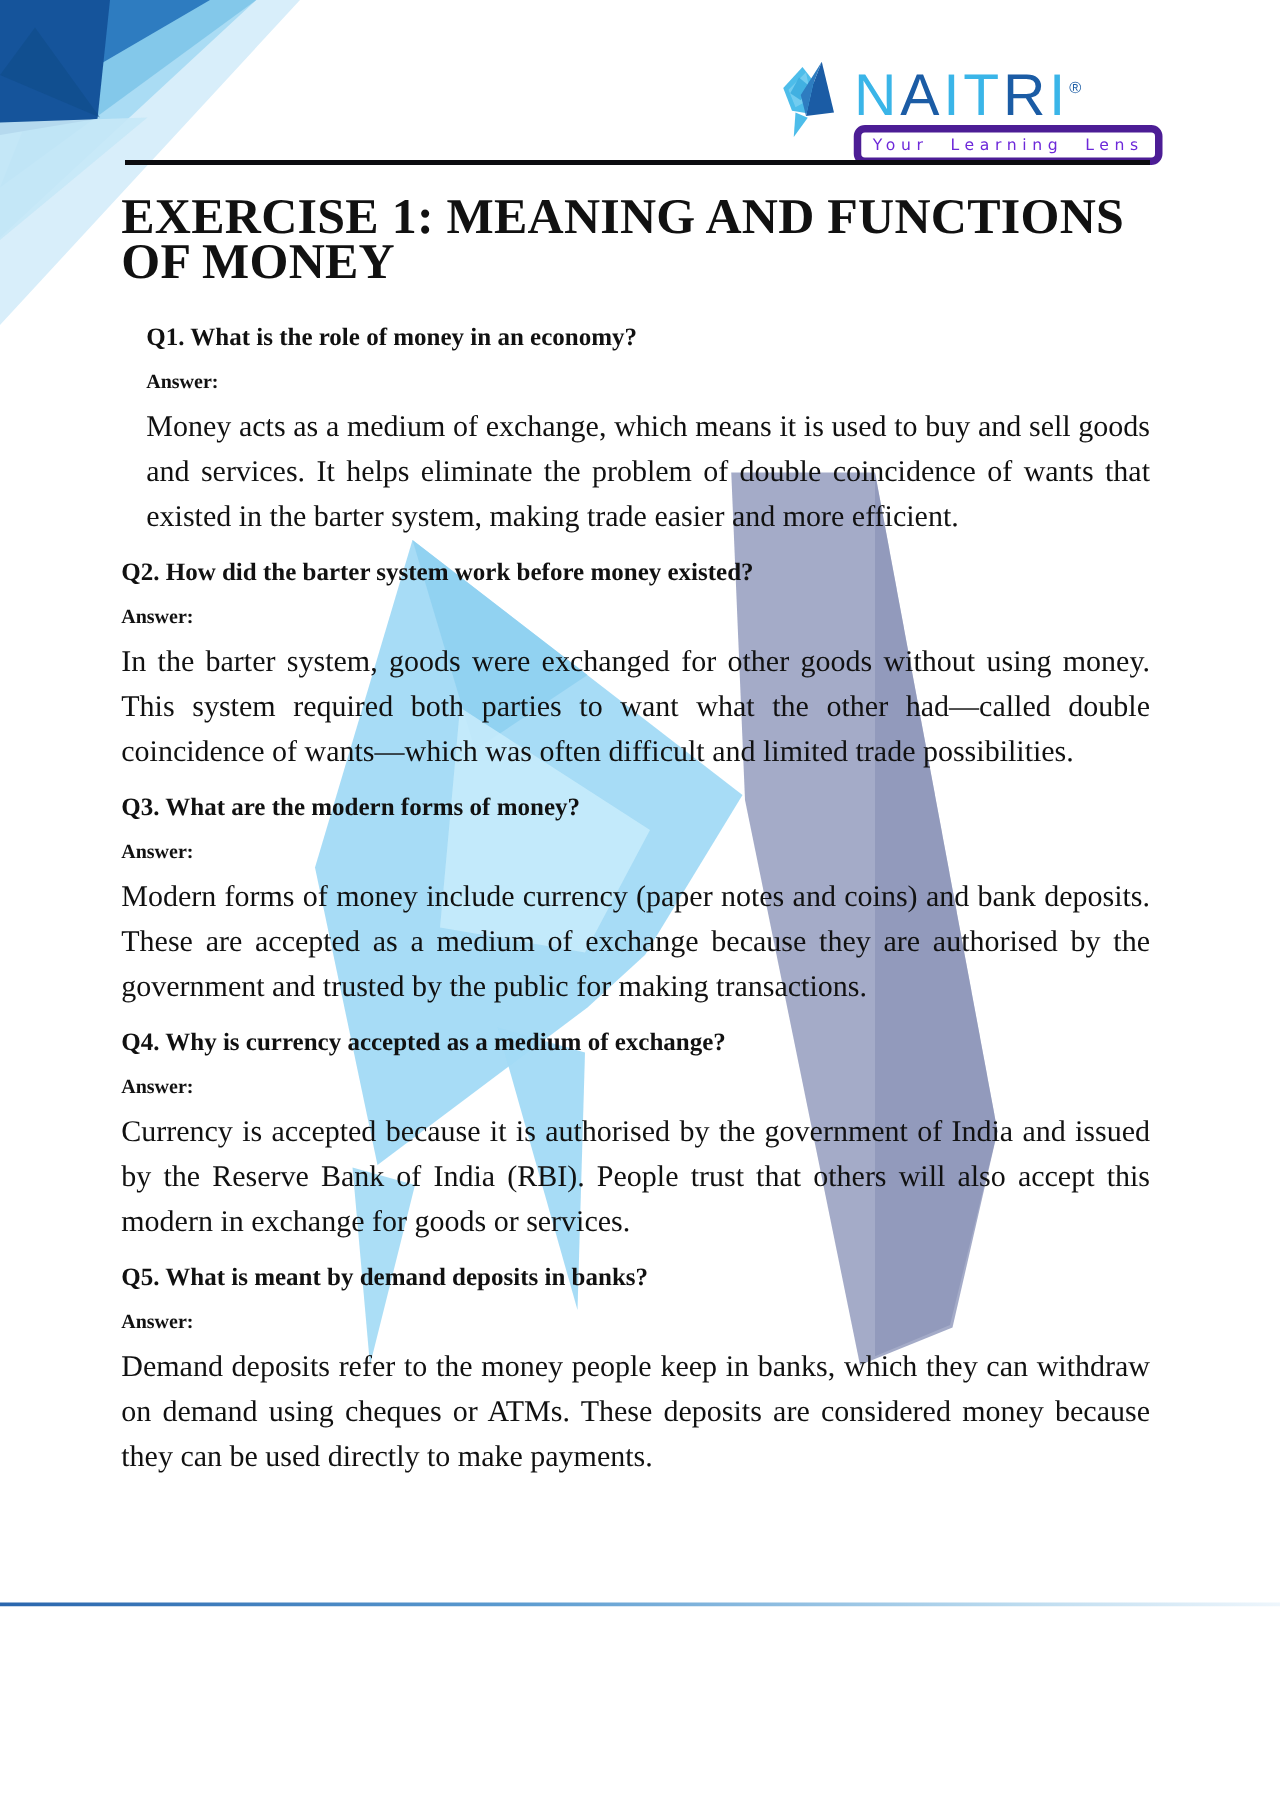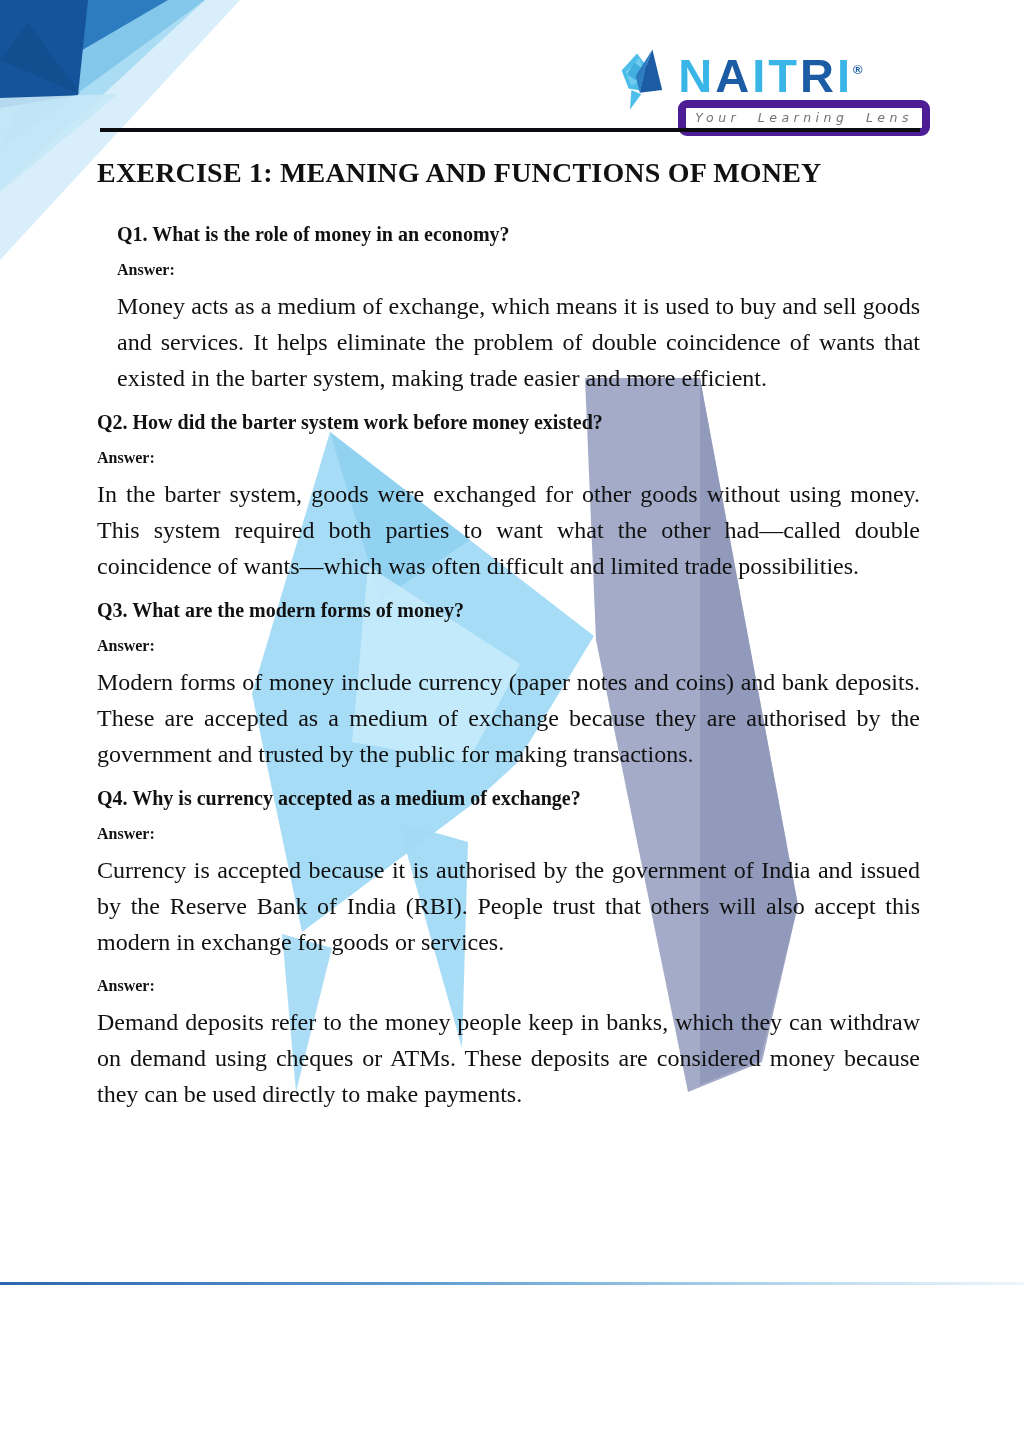--- a/index.html
+++ b/index.html
@@ -13,44 +13,43 @@
   }
   
   .corner-art{position:absolute;top:0;left:0;width:240px;height:260px;z-index:1;}
   .watermark{position:absolute;top:0;left:0;width:1024px;height:1449px;z-index:1;}
   
   .logo{position:absolute;top:48px;right:94px;display:flex;align-items:flex-start;z-index:3;}
   .logo-icon{width:56px;height:70px;margin-right:6px;}
   .logo-text{display:flex;flex-direction:column;align-items:flex-start;}
   .brand{
     font-family:"Liberation Sans","DejaVu Sans",sans-serif;
-    font-weight:700;font-size:47px;line-height:44px;letter-spacing:3px;
+    font-weight:400;font-size:47px;line-height:44px;letter-spacing:3px;
     white-space:nowrap;
   }
   .b-lt{color:#3ab5e8;}
   .b-dk{color:#1b5ca5;}
   .reg{font-size:13px;vertical-align:18px;color:#1b5ca5;letter-spacing:0;}
   .tagline{
     margin-top:2px;
     font-family:"DejaVu Sans","Liberation Sans",sans-serif;
-    font-style:italic;
     font-size:12.5px;letter-spacing:4.5px;word-spacing:9px;
-    color:#737373;
-    border:8px solid #4c1d95;border-radius:9px;
+    color:#6d28d9;
+    border:6px solid #4c1d95;border-radius:9px;
     padding:2px 9px 3px 9px;
     white-space:nowrap;
   }
   .header-rule{
     position:absolute;left:100px;top:128px;width:820px;height:4px;
     background:#0c0c10;z-index:3;
   }
   
   .content{position:relative;z-index:2;padding:155px 104px 0 97px;}
   .doc-title{
-    font-size:28px;font-weight:bold;line-height:36px;margin:0;
+    font-size:40px;font-weight:bold;line-height:36px;margin:0;
     letter-spacing:0.2px;
   }
   .qa-block{margin-top:8px;}
   .qa-block.first{margin-top:25px;margin-left:20px;}
   .q-head{font-size:20px;font-weight:bold;line-height:36px;}
   .a-label{font-size:16px;font-weight:bold;line-height:36px;}
   .a-text{
     font-size:24px;line-height:36px;text-align:justify;margin:0;
   }
   
@@ -120,18 +119,19 @@
     <p class="a-text">Modern forms of money include currency (paper notes and coins) and bank deposits. These are accepted as a medium of exchange because they are authorised by the government and trusted by the public for making transactions.</p>
   </div>
 
   <div class="qa-block">
     <div class="q-head">Q4. Why is currency accepted as a medium of exchange?</div>
     <div class="a-label">Answer:</div>
     <p class="a-text">Currency is accepted because it is authorised by the government of India and issued by the Reserve Bank of India (RBI). People trust that others will also accept this modern in exchange for goods or services.</p>
   </div>
 
   <div class="qa-block">
+    <div class="q-head">Q5. What is meant by demand deposits in banks?</div>
     <div class="a-label">Answer:</div>
     <p class="a-text">Demand deposits refer to the money people keep in banks, which they can withdraw on demand using cheques or ATMs. These deposits are considered money because they can be used directly to make payments.</p>
   </div>
 </div>
 
 <div class="bottom-rule"></div>
 
 </body></html>

